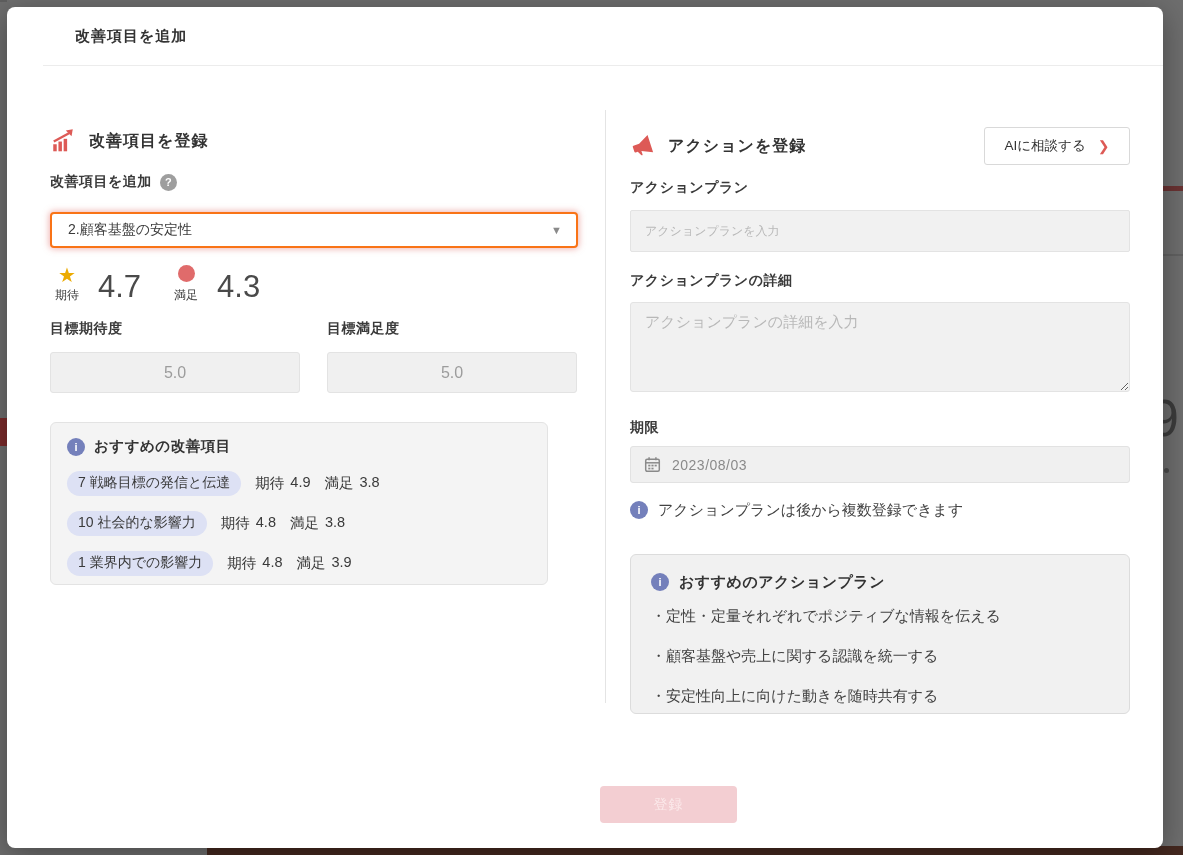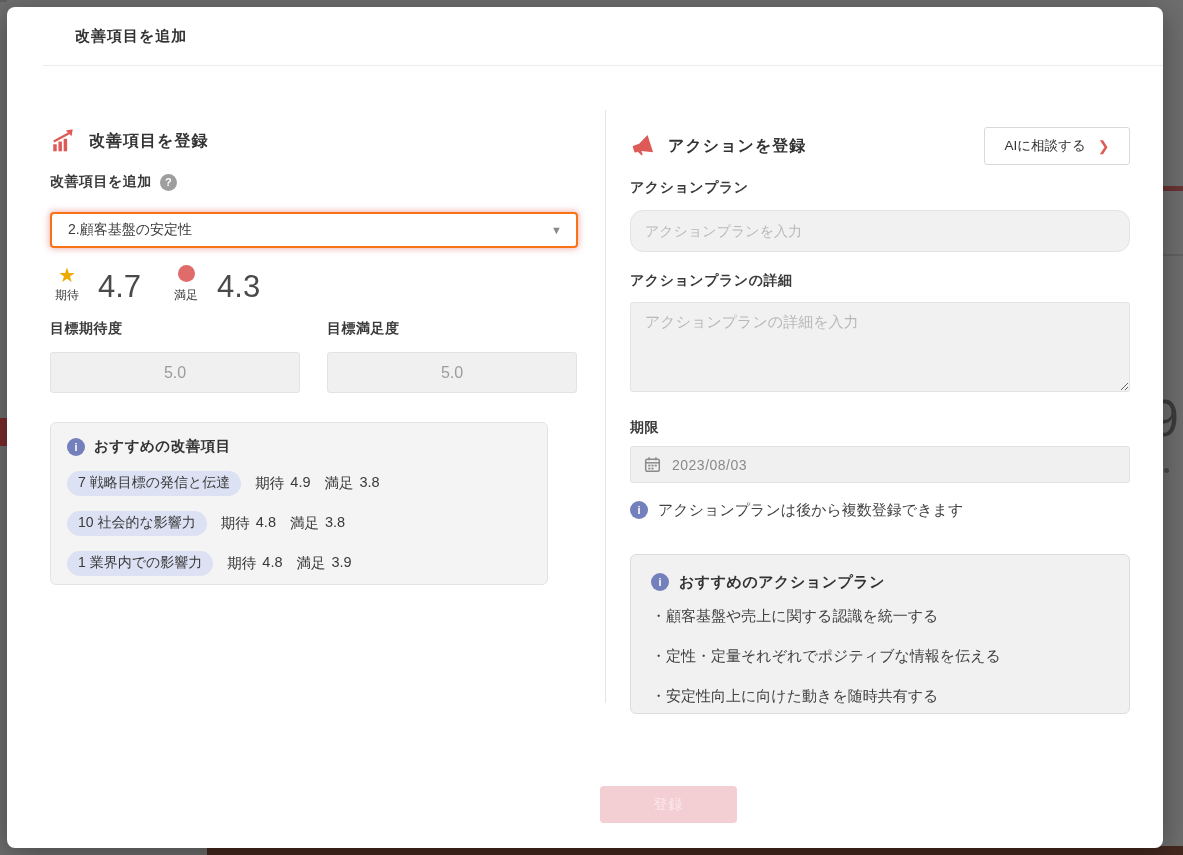--- a/index.html
+++ b/index.html
@@ -98,21 +98,21 @@
   .ai-button {
     width:146px; height:38px; background:#fff; border:1px solid #d9d9d9; border-radius:3px;
     display:flex; align-items:center; justify-content:center; gap:12px;
     font-size:13.5px; color:#333; cursor:pointer; font-family:inherit;
   }
   .chevron-red { color:#dd5a56; font-size:14px; font-weight:bold; }
 
   .r-label { margin-top:14px; height:18px; font-size:14px; font-weight:bold; letter-spacing:0.5px; }
   .plan-input {
     margin-top:13px; width:500px; height:42px; background:#f1f1f1;
-    border:1px solid #e3e3e3; border-radius:13px; padding:0 14px; font-size:14px; color:#444;
+    border:1px solid #e3e3e3; border-radius:2px; padding:0 14px; font-size:12px; color:#444;
     font-family:inherit;
   }
   .plan-input::placeholder, .detail-textarea::placeholder { color:#b8b8b8; opacity:1; }
   .target-input::placeholder { color:#9c9c9c; opacity:1; }
   .detail-label { margin-top:20px; }
   .detail-textarea {
     margin-top:12px; width:500px; height:90px; background:#f1f1f1;
     border:1px solid #e3e3e3; border-radius:3px; padding:10px 14px; font-size:15px; color:#444;
     font-family:inherit;
   }
@@ -307,21 +307,21 @@
     <div class="note-row">
       <span class="info-icon">i</span>
       <span class="note-text">アクションプランは後から複数登録できます</span>
     </div>
 
     <div class="rec-box2">
       <div class="rec2-head">
         <span class="info-icon">i</span>
         <span class="rec2-title">おすすめのアクションプラン</span>
       </div>
+      <div class="rec2-item">・定性・定量それぞれでポジティブな情報を伝える</div>
       <div class="rec2-item">・顧客基盤や売上に関する認識を統一する</div>
-      <div class="rec2-item">・定性・定量それぞれでポジティブな情報を伝える</div>
       <div class="rec2-item">・安定性向上に向けた動きを随時共有する</div>
     </div>
   </div>
 
   <button class="btn-submit" disabled="">登録</button>
 
 </div>
 
 </body></html>

